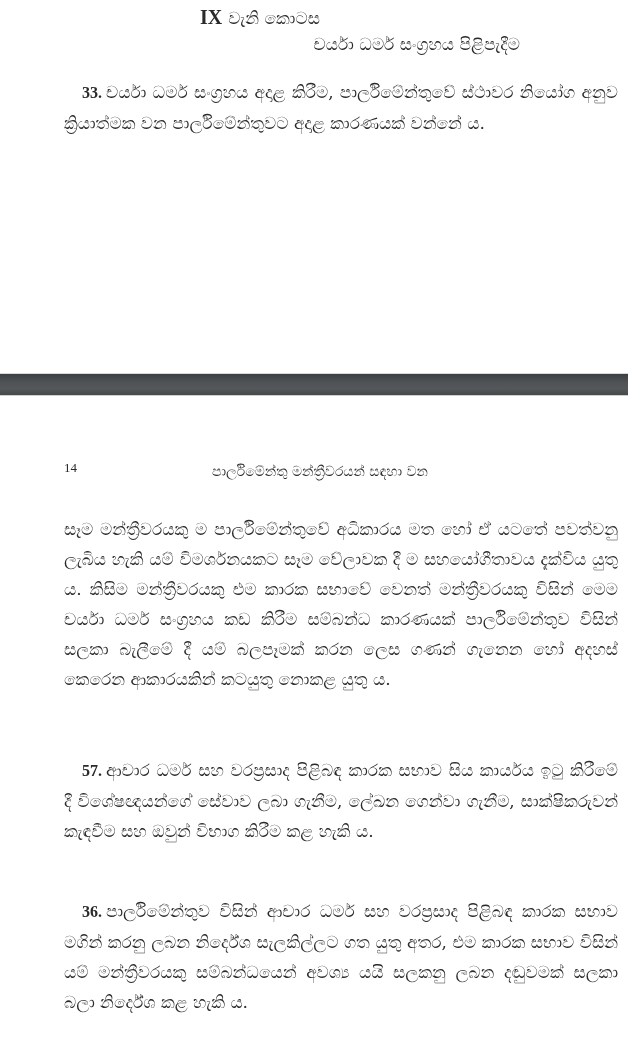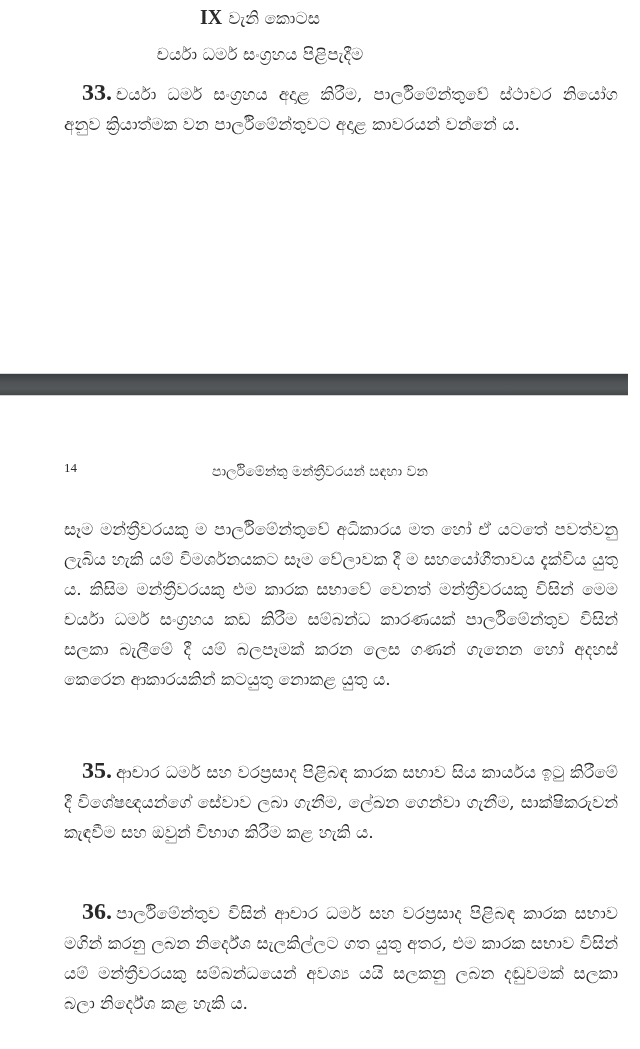--- a/index.html
+++ b/index.html
@@ -42,35 +42,35 @@
       font-size: 17px;
       white-space: nowrap;
     }
     .heading .roman {
       font-family: "Liberation Serif", serif;
       font-weight: bold;
       font-size: 20px;
       margin-right: 6px;
     }
     .h-part { top: 6px; }
-    .h-title { top: 44px; }
+    .h-title { top: 34px; text-align: right; }
 
     .para {
       position: absolute;
       left: 64px;
       width: 554px;
       font-size: 17px;
       line-height: 30px;
       text-align: justify;
       text-align-last: left;
     }
     .para .num {
       font-family: "Liberation Serif", serif;
       font-weight: bold;
-      font-size: 24px;
+      font-size: 16px;
       margin-right: 4px;
     }
     .para .indent { padding-left: 18px; }
 
     .p33 { top: 77px; }
     .p34 { top: 172px; }
 
     .running-head {
       position: absolute;
       top: 460px;
@@ -101,37 +101,37 @@
 </head>
 <body>
 
 <div class="page page-top">
   <div class="heading h-part">
     <span class="roman">IX</span><span>වැනි කොටස</span>
   </div>
   <div class="heading h-title">චර්යා ධර්ම සංග්‍රහය පිළිපැදීම</div>
 
   <div class="para p33">
-    <span class="indent"></span><span class="num">33.</span><span>චර්යා ධර්ම සංග්‍රහය අදාළ කිරීම, පාර්ලිමේන්තුවේ ස්ථාවර නියෝග අනුව ක්‍රියාත්මක වන පාර්ලිමේන්තුවට අදාළ කාවරයන් වන්නේ ය.</span>
+    <span class="indent"></span><span class="num">33.</span><span>චර්යා ධර්ම සංග්‍රහය අදාළ කිරීම, පාර්ලිමේන්තුවේ ස්ථාවර නියෝග අනුව ක්‍රියාත්මක වන පාර්ලිමේන්තුවට අදාළ කාරණයක් වන්නේ ය.</span>
   </div>
 
 </div>
 
 <div class="divider"></div>
 
 <div class="page page-bottom"></div>
 
 <div class="running-head">
   <div class="page-number">14</div>
   <div class="running-title">
     <div>පාර්ලිමේන්තු මන්ත්‍රීවරයන් සඳහා වන</div>
   </div>
 </div>
 
 <div class="para p-cont">සෑම මන්ත්‍රීවරයකු ම පාර්ලිමේන්තුවේ අධිකාරය මත හෝ ඒ යටතේ පවත්වනු ලැබිය හැකි යම් විමර්ශනයකට සෑම වේලාවක දී ම සහයෝගීතාවය දැක්විය යුතු ය. කිසිම මන්ත්‍රීවරයකු එම කාරක සභාවේ වෙනත් මන්ත්‍රීවරයකු විසින් මෙම චර්යා ධර්ම සංග්‍රහය කඩ කිරීම සම්බන්ධ කාරණයක් පාර්ලිමේන්තුව විසින් සලකා බැලීමේ දී යම් බලපෑමක් කරන ලෙස ගණන් ගැනෙන හෝ අදහස් කෙරෙන ආකාරයකින් කටයුතු නොකළ යුතු ය.</div>
 
 <div class="para p35">
-  <span class="indent"></span><span class="num">35.</span><span>ආචාර ධර්ම සහ වරප්‍රසාද පිළිබඳ කාරක සභාව සිය කාර්යය ඉටු කිරීමේ දී විශේෂඥයන්ගේ සේවාව ලබා ගැනීම, ලේඛන ගෙන්වා ගැනීම, සාක්ෂිකරුවන් කැඳවීම සහ ඔවුන් විභාග කිරීම කළ හැකි ය.</span>
+  <span class="indent"></span><span class="num">57.</span><span>ආචාර ධර්ම සහ වරප්‍රසාද පිළිබඳ කාරක සභාව සිය කාර්යය ඉටු කිරීමේ දී විශේෂඥයන්ගේ සේවාව ලබා ගැනීම, ලේඛන ගෙන්වා ගැනීම, සාක්ෂිකරුවන් කැඳවීම සහ ඔවුන් විභාග කිරීම කළ හැකි ය.</span>
 </div>
 
 <div class="para p36">
   <span class="indent"></span><span class="num">36.</span><span>පාර්ලිමේන්තුව විසින් ආචාර ධර්ම සහ වරප්‍රසාද පිළිබඳ කාරක සභාව මගින් කරනු ලබන නිර්දේශ සැලකිල්ලට ගත යුතු අතර, එම කාරක සභාව විසින් යම් මන්ත්‍රීවරයකු සම්බන්ධයෙන් අවශ්‍ය යයි සලකනු ලබන දඬුවමක් සලකා බලා නිර්දේශ කළ හැකි ය.</span>
 </div>
 
 </body></html>

